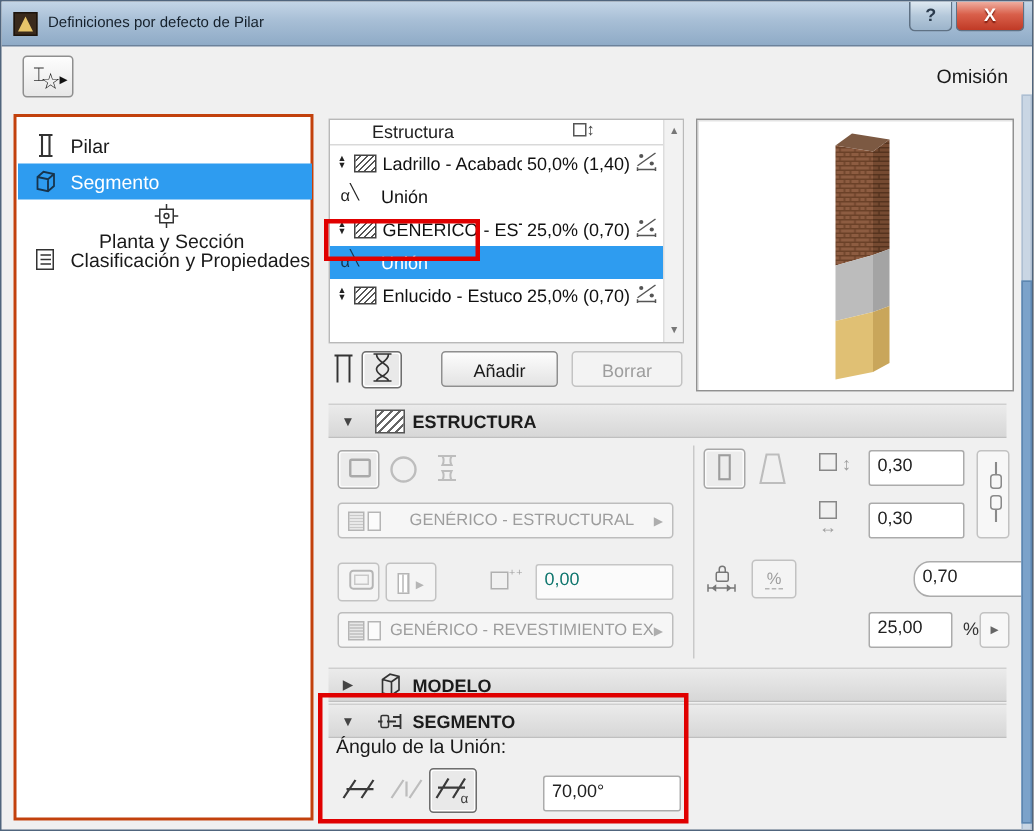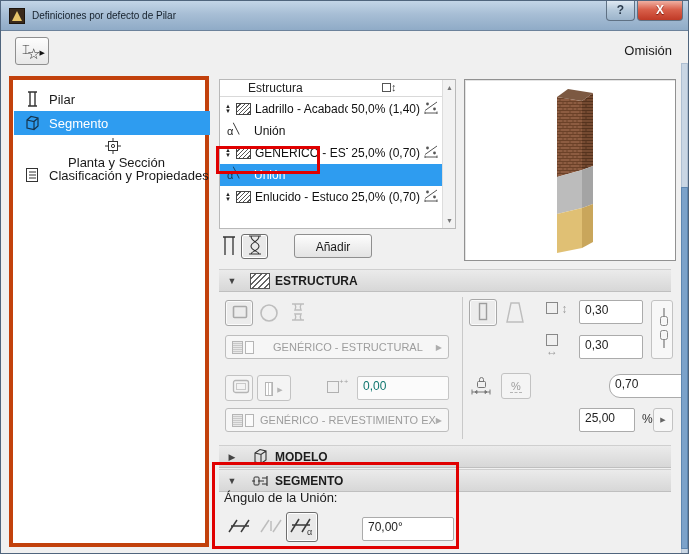--- a/index.html
+++ b/index.html
@@ -17,21 +17,21 @@
   #btn-close{left:636px;width:46px;background:linear-gradient(#f0b0a2,#d9604b 45%,#c03a26);color:#fff;font-weight:bold;text-shadow:0 1px 1px #7a1a0c;}
 
   
   #fav-btn{left:14px;top:36px;width:34px;height:28px;background:linear-gradient(#fdfdfd,#e7e7e7);border:1px solid #8f8f8f;border-radius:3px;}
   #fav-col{position:absolute;left:6px;top:4px;font-size:13px;color:#333;}
   #fav-star{position:absolute;left:11px;top:7px;font-size:15px;color:#222;}
   #fav-arrow{position:absolute;right:3px;top:11px;font-size:7px;color:#111;}
   #omission{right:16px;top:42px;font-size:13px;color:#1a1a1a;}
 
   
-  #sidebar{left:8px;top:75px;width:200px;height:471px;background:#fff;border:4px solid #c2410c;}
+  #sidebar{left:8px;top:75px;width:200px;height:471px;background:#fff;border:2px solid #c2410c;}
   .side-item{position:absolute;left:1px;width:196px;height:24px;display:flex;align-items:center;font-size:13px;color:#1a1a1a;padding-left:9px;}
   .side-item.sel{background:#2e9cf0;color:#fff;}
   .side-ico{width:18px;height:18px;margin-right:8px;flex:none;display:flex;align-items:center;justify-content:center;}
 
   
   #seg-table{left:218px;top:78px;width:237px;height:150px;background:#fff;border:1px solid #b9b9b9;}
   #tbl-head{position:absolute;left:0;top:0;width:222px;height:17px;border-bottom:1px solid #d9d9d9;font-size:12px;color:#222;}
   #tbl-head .hname{position:absolute;left:28px;top:1px;}
   #hw-icon{position:absolute;left:162px;top:1px;font-size:11px;color:#444;}
   .mini-sq{display:inline-block;width:9px;height:9px;border:1px solid #555;vertical-align:-1px;}
@@ -212,20 +212,21 @@
     <svg width="16" height="20">
         <path d="M2 1h12M4 1v18M12 1v18" stroke="#333" stroke-width="1.3" fill="none"></path>
       </svg>
   </button>
   <button id="coltype2" class="abs flat-ico">
     <svg width="16" height="20">
         <path d="M2 1h12M2 19h12M4 1c0 6 8 6 8 10 0 0 0 0 0 0M12 1c0 6-8 6-8 10M4 19c0-3 8-3 8-8M12 19c0-3-8-3-8-8" stroke="#333" stroke-width="1.1" fill="none"></path>
       </svg>
   </button>
   <button id="btn-add" class="abs w7btn">Añadir</button>
+  <button id="btn-del" class="abs w7btn">Borrar</button>
 
   <div id="preview" class="abs">
     <svg width="210" height="180">
       <defs>
         <pattern id="brickF" width="10" height="6" patternUnits="userSpaceOnUse">
           <rect width="10" height="6" fill="#8d5c41"></rect>
           <path d="M0 .5h10M5 .5v2.5M0 3.5h10M2 3.5v2.5M8 3.5v2.5" stroke="#6b4128" stroke-width="1" fill="none"></path>
         </pattern>
         <pattern id="brickS" width="9" height="6" patternUnits="userSpaceOnUse">
           <rect width="9" height="6" fill="#754a31"></rect>

